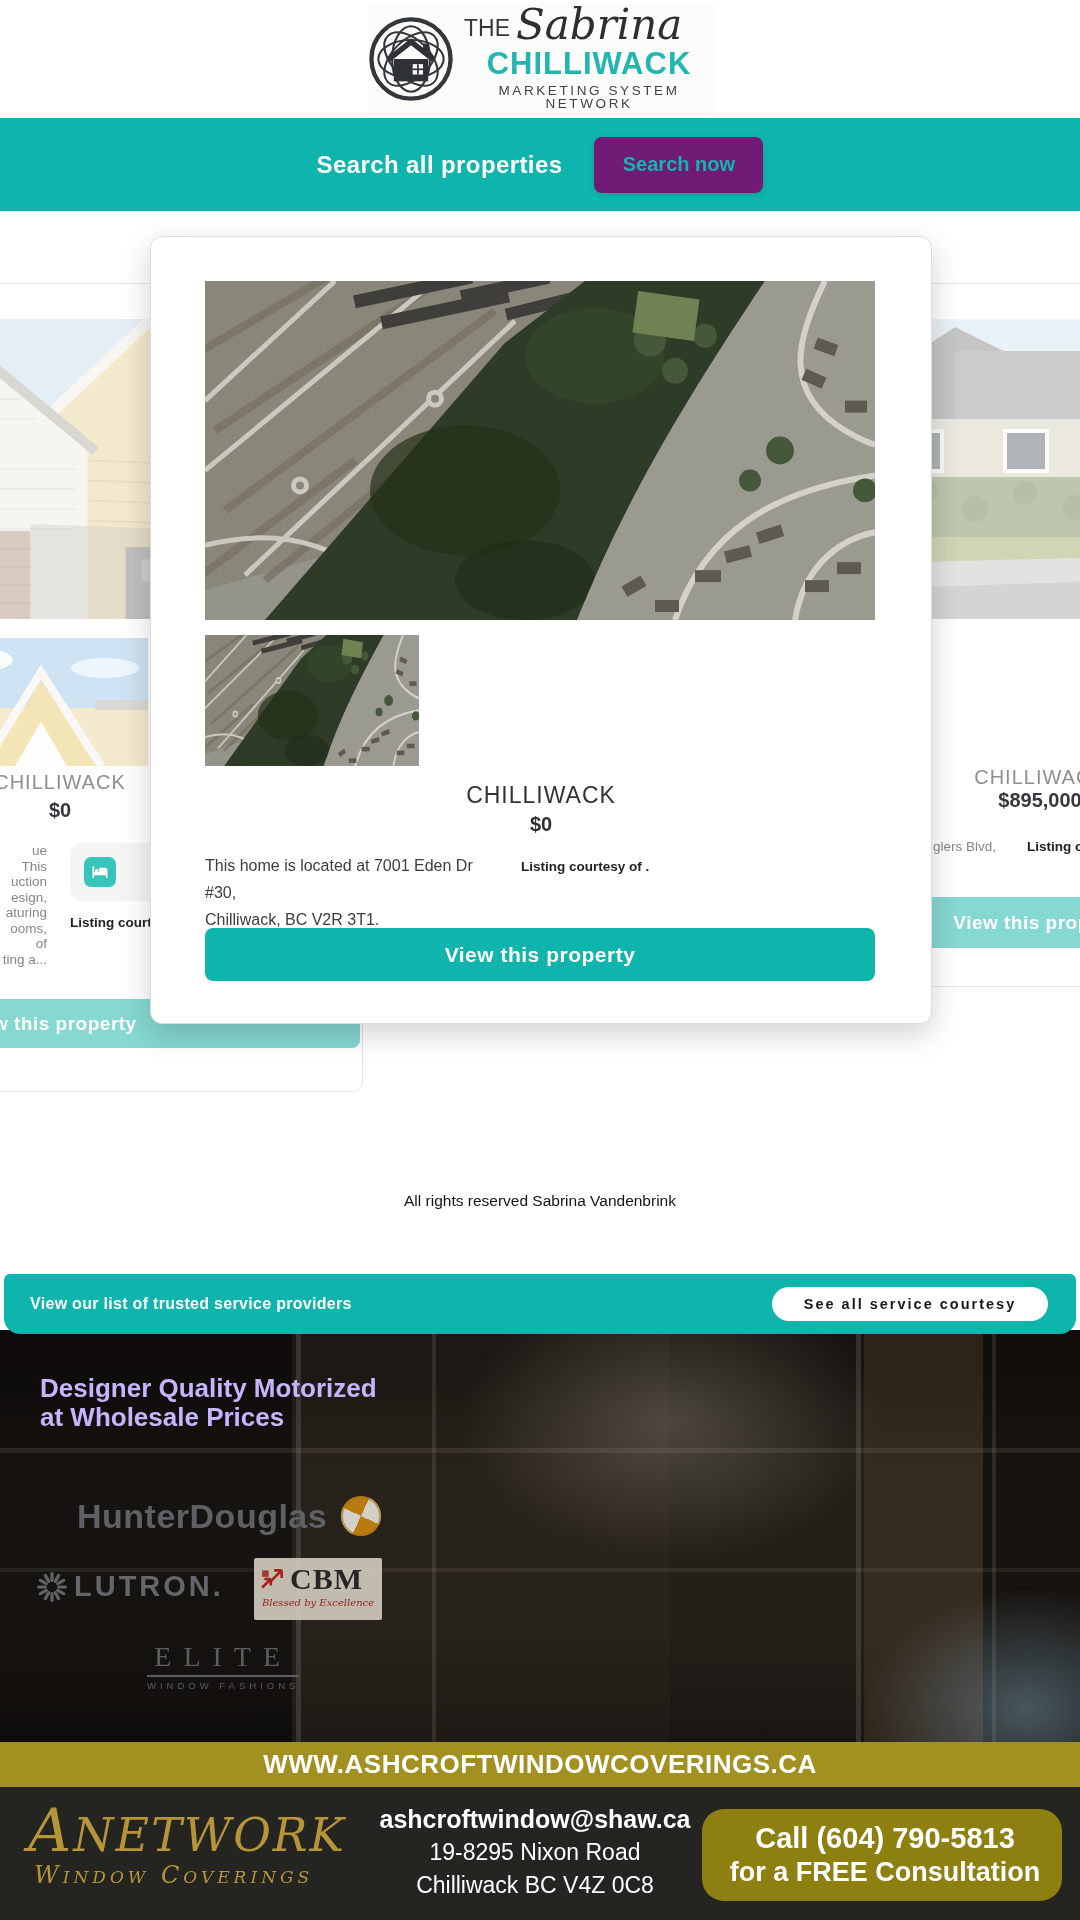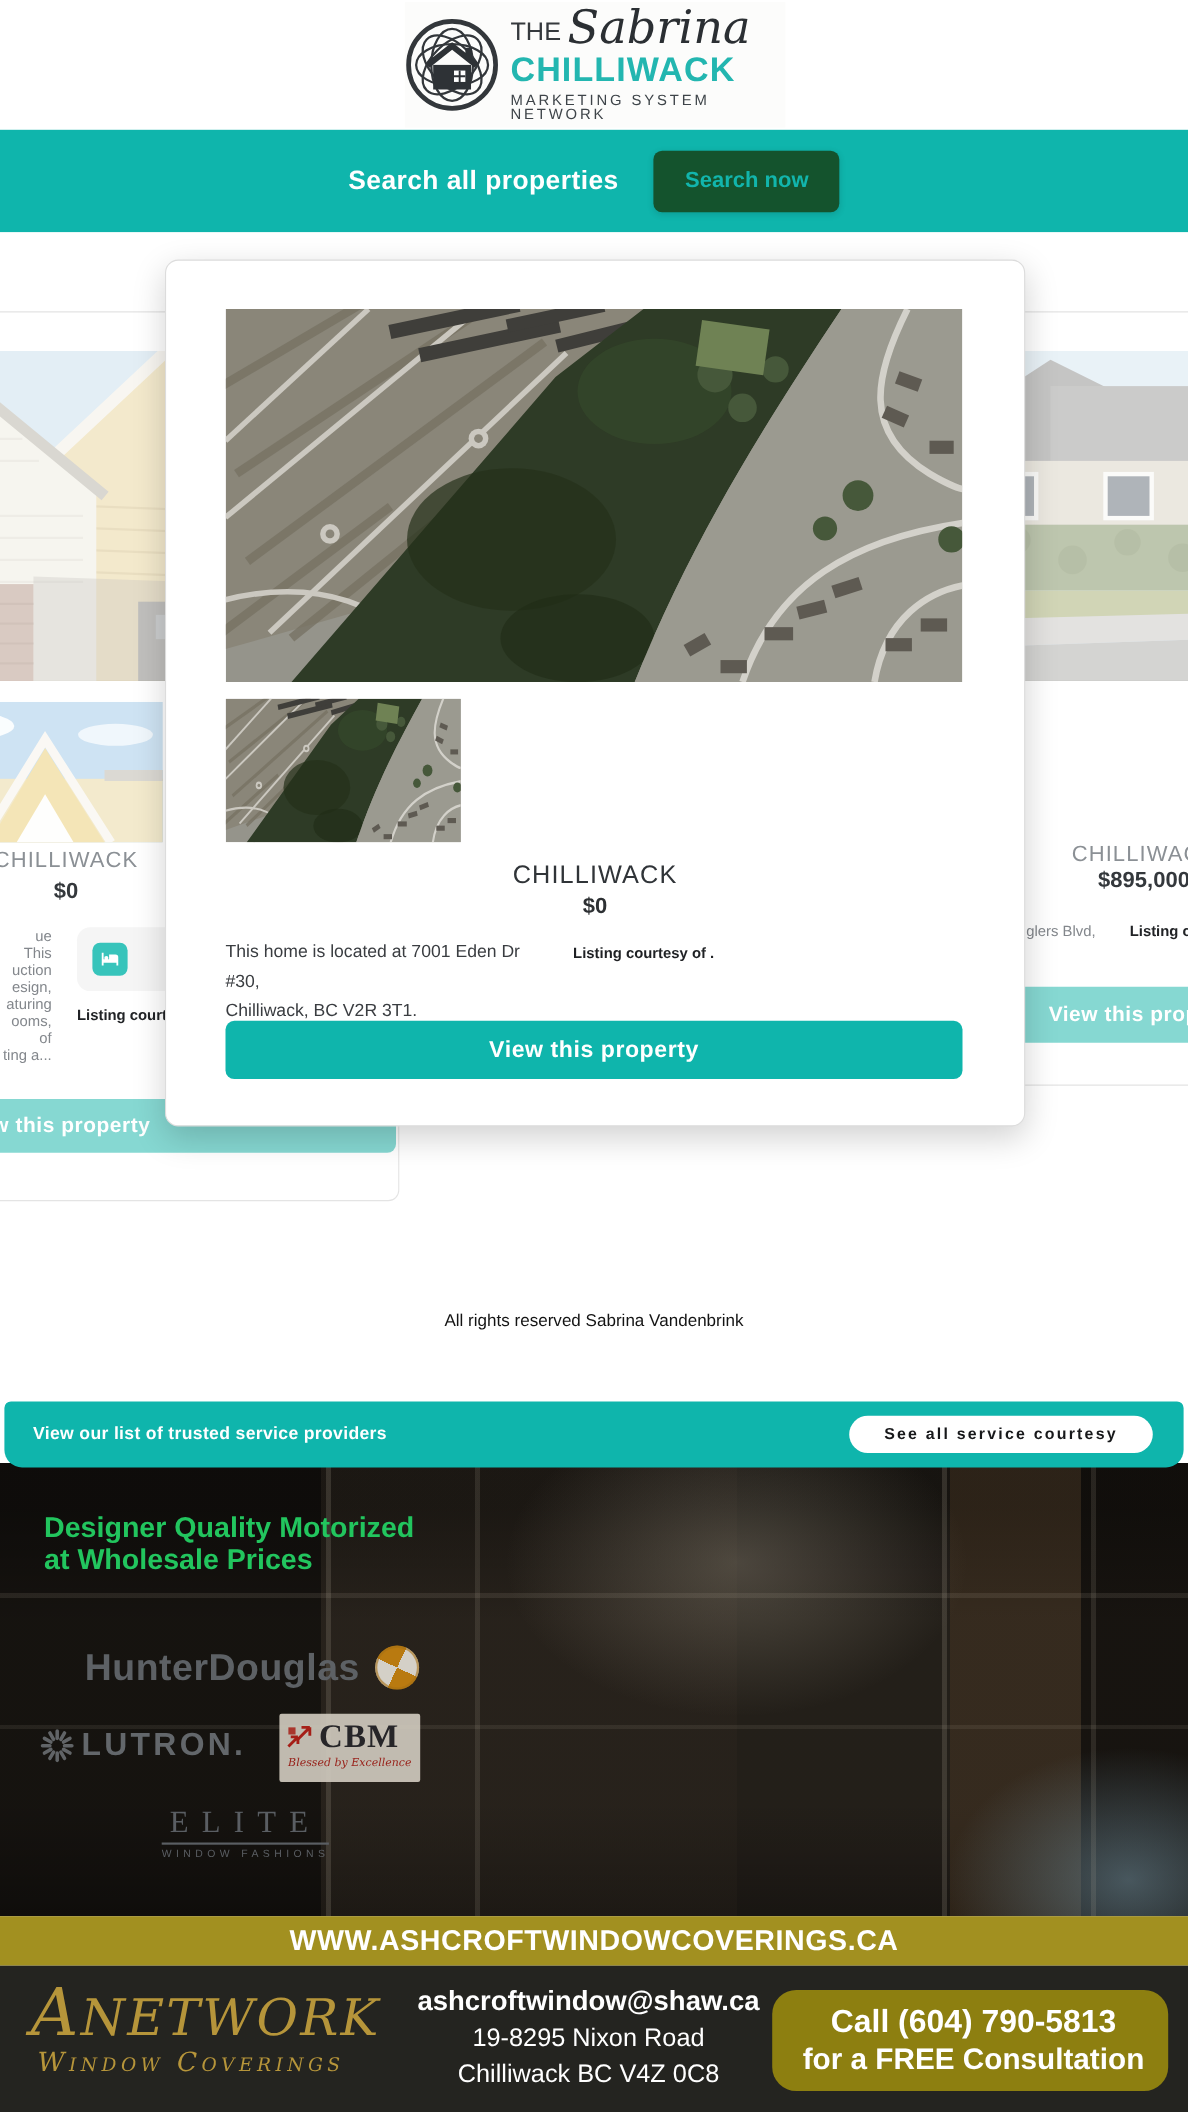--- a/index.html
+++ b/index.html
@@ -1,35 +1,35 @@
 <!DOCTYPE html>
 <html><head>
 <meta charset="utf-8">
 <style>
   html,body{margin:0;padding:0;background:#888;}
   .page{position:relative;width:1080px;height:1920px;overflow:hidden;background:#fff;
         font-family:"Liberation Sans",sans-serif;margin:0 auto;}
 
   
-  .header{position:absolute;top:0;left:0;width:1080px;height:118px;background:#fff;z-index:6;}
+  .header{position:absolute;top:0;left:0;width:1080px;height:118px;background:#fff;z-index:6;text-align:center;}
   .logo-wrap{position:absolute;left:368px;top:2px;width:346px;height:114px;background:#fcfcfb;
              display:flex;align-items:center;justify-content:center;gap:10px;}
   .logo-icon{width:86px;height:86px;flex:0 0 auto;}
   .logo-text{display:flex;flex-direction:column;line-height:1;}
   .logo-line1{display:flex;align-items:flex-end;gap:6px;}
   .logo-the{font-size:23px;color:#35393d;font-weight:500;padding-bottom:6px;}
   .logo-name{font-family:"DejaVu Serif",serif;font-style:italic;font-size:42px;color:#2b2f33;margin-top:-4px;}
   .logo-surname{font-size:31px;font-weight:700;color:#23b6b0;letter-spacing:1px;margin-top:2px;}
   .logo-tagline{font-size:13.5px;color:#3e4449;letter-spacing:2.6px;margin-top:5px;font-weight:500;}
 
   
   .search-banner{position:absolute;top:118px;left:0;width:1080px;height:93px;background:#0fb5ac;z-index:6;
                  display:flex;align-items:center;justify-content:center;gap:32px;}
   .search-label{color:#fff;font-size:24px;font-weight:700;letter-spacing:.4px;}
-  .search-btn{width:169px;height:56px;background:#14532d;border-radius:8px;border:none;
+  .search-btn{width:169px;height:56px;background:#701a75;border-radius:8px;border:none;
               color:#12b5ac;font-size:20px;font-weight:700;font-family:inherit;
               display:flex;align-items:center;justify-content:center;box-shadow:0 2px 6px rgba(0,0,0,.12);}
 
   
   .card-bg{position:absolute;background:#fff;border:1px solid #e4e4e4;border-radius:10px;z-index:1;}
   .card-left-bg{left:-220px;top:283px;width:581px;height:807px;}
   .card-right-bg{left:760px;top:283px;width:560px;height:702px;}
   .photo{position:absolute;z-index:2;overflow:hidden;}
   .photo svg{position:absolute;inset:0;width:100%;height:100%;}
   .wash{position:absolute;inset:0;background:rgba(255,255,255,.5);}
@@ -82,21 +82,21 @@
     background:
       radial-gradient(ellipse 300px 200px at 62% 22%, rgba(185,175,155,.30), rgba(0,0,0,0) 70%),
       radial-gradient(ellipse 220px 160px at 95% 92%, rgba(115,145,160,.55), rgba(0,0,0,0) 75%),
       linear-gradient(90deg, rgba(0,0,0,.45) 0 27%, rgba(40,32,24,.15) 27% 62%, rgba(0,0,0,.10) 62% 80%, rgba(80,58,35,.35) 80% 91%, rgba(10,8,6,.55) 91%),
       linear-gradient(180deg, rgba(0,0,0,.35) 0 10%, rgba(0,0,0,0) 35% 75%, rgba(0,0,0,.30) 100%);}
   .ad::after{content:"";position:absolute;inset:0;
     background:
       repeating-linear-gradient(90deg, transparent 0 296px, rgba(200,190,170,.17) 296px 301px, transparent 301px 432px, rgba(200,190,170,.13) 432px 436px, transparent 436px 560px),
       linear-gradient(180deg, transparent 0 118px, rgba(190,180,160,.12) 118px 123px, transparent 123px 238px, rgba(190,180,160,.10) 238px 242px, transparent 242px);}
   .ad-headline{position:absolute;left:40px;top:44px;font-size:26px;line-height:29px;font-weight:700;
-               color:#22c55e;z-index:2;}
+               color:#c4b5fd;z-index:2;}
   .ad-headline span{display:block;}
   .brand-hd{position:absolute;left:77px;top:166px;z-index:2;display:flex;align-items:center;gap:14px;}
   .brand-hd-text{font-size:34px;font-weight:700;color:#5d6165;letter-spacing:.5px;}
   .hd-icon{width:40px;height:40px;border-radius:50%;
            background:conic-gradient(from 25deg,#e7e3da 0 25%,#c9840f 25% 50%,#e7e3da 50% 75%,#c9840f 75%);
            box-shadow:0 0 0 2px rgba(180,120,20,.6) inset;opacity:.9;}
   .brand-lutron{position:absolute;left:36px;top:240px;z-index:2;display:flex;align-items:center;gap:6px;}
   .lutron-icon{width:32px;height:32px;opacity:.75;}
   .brand-lutron-text{font-size:29px;font-weight:700;color:#63676b;letter-spacing:3px;}
   .brand-cbm{position:absolute;left:254px;top:228px;width:128px;height:62px;background:#cfc9bd;opacity:.92;

